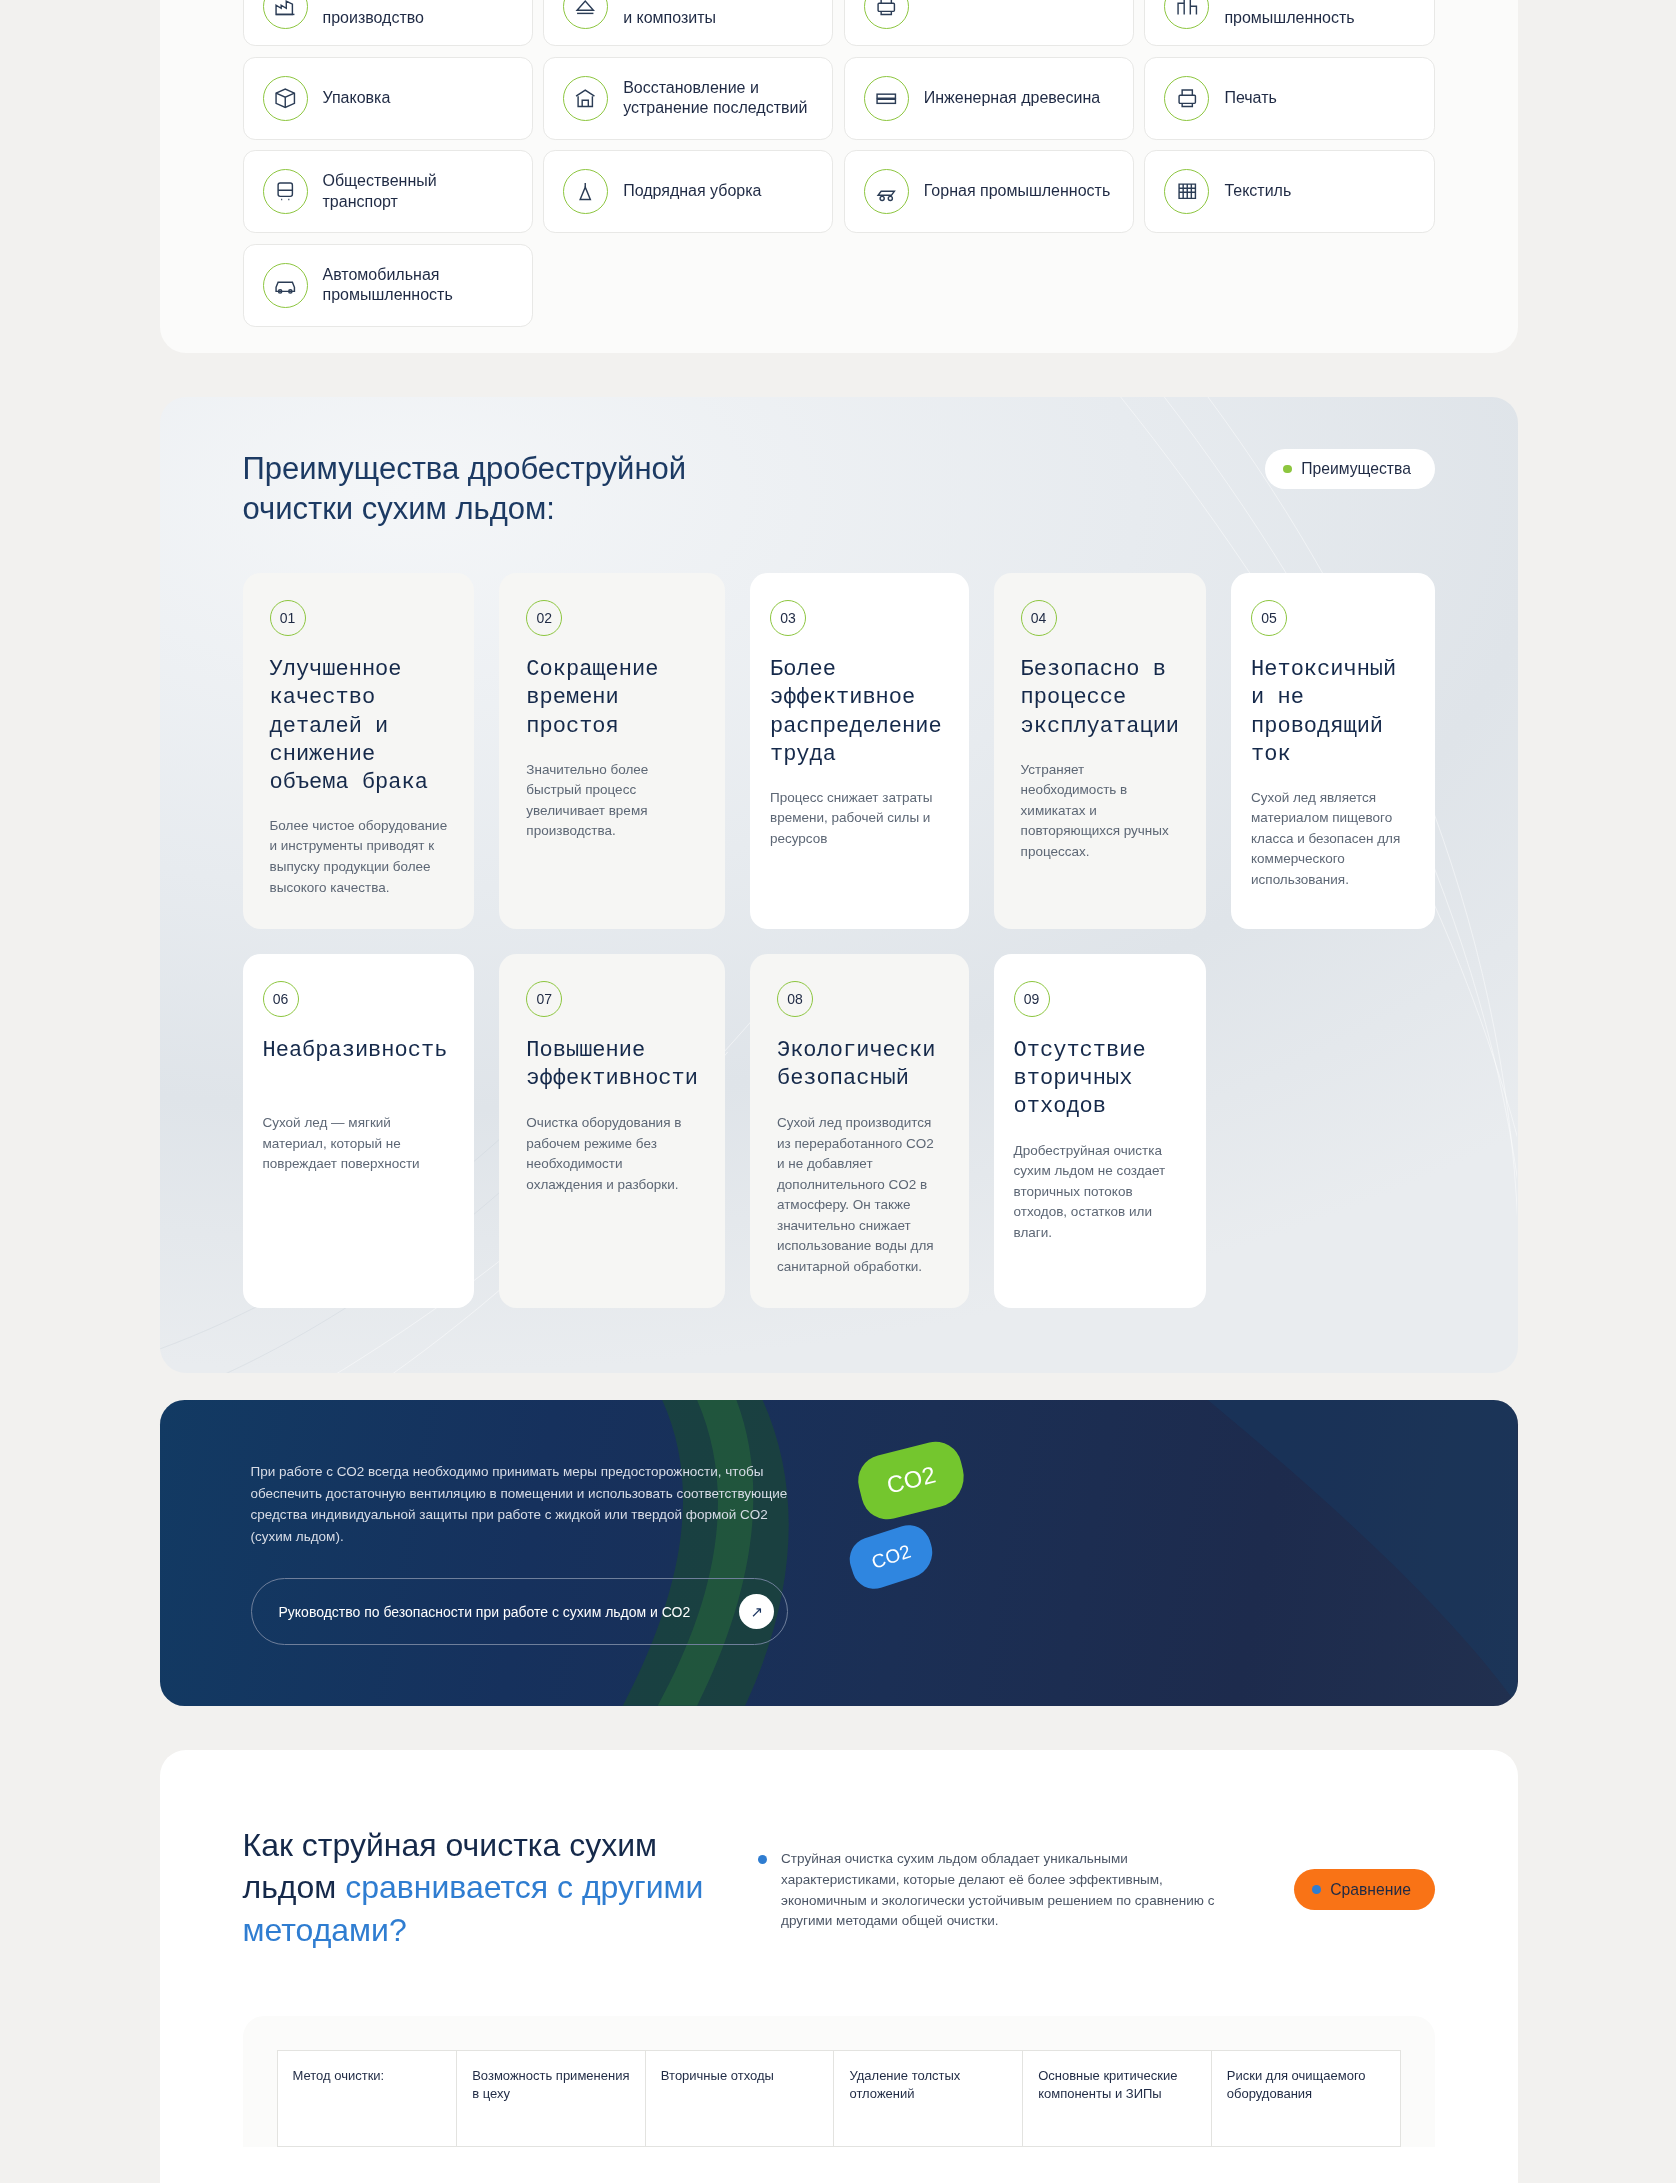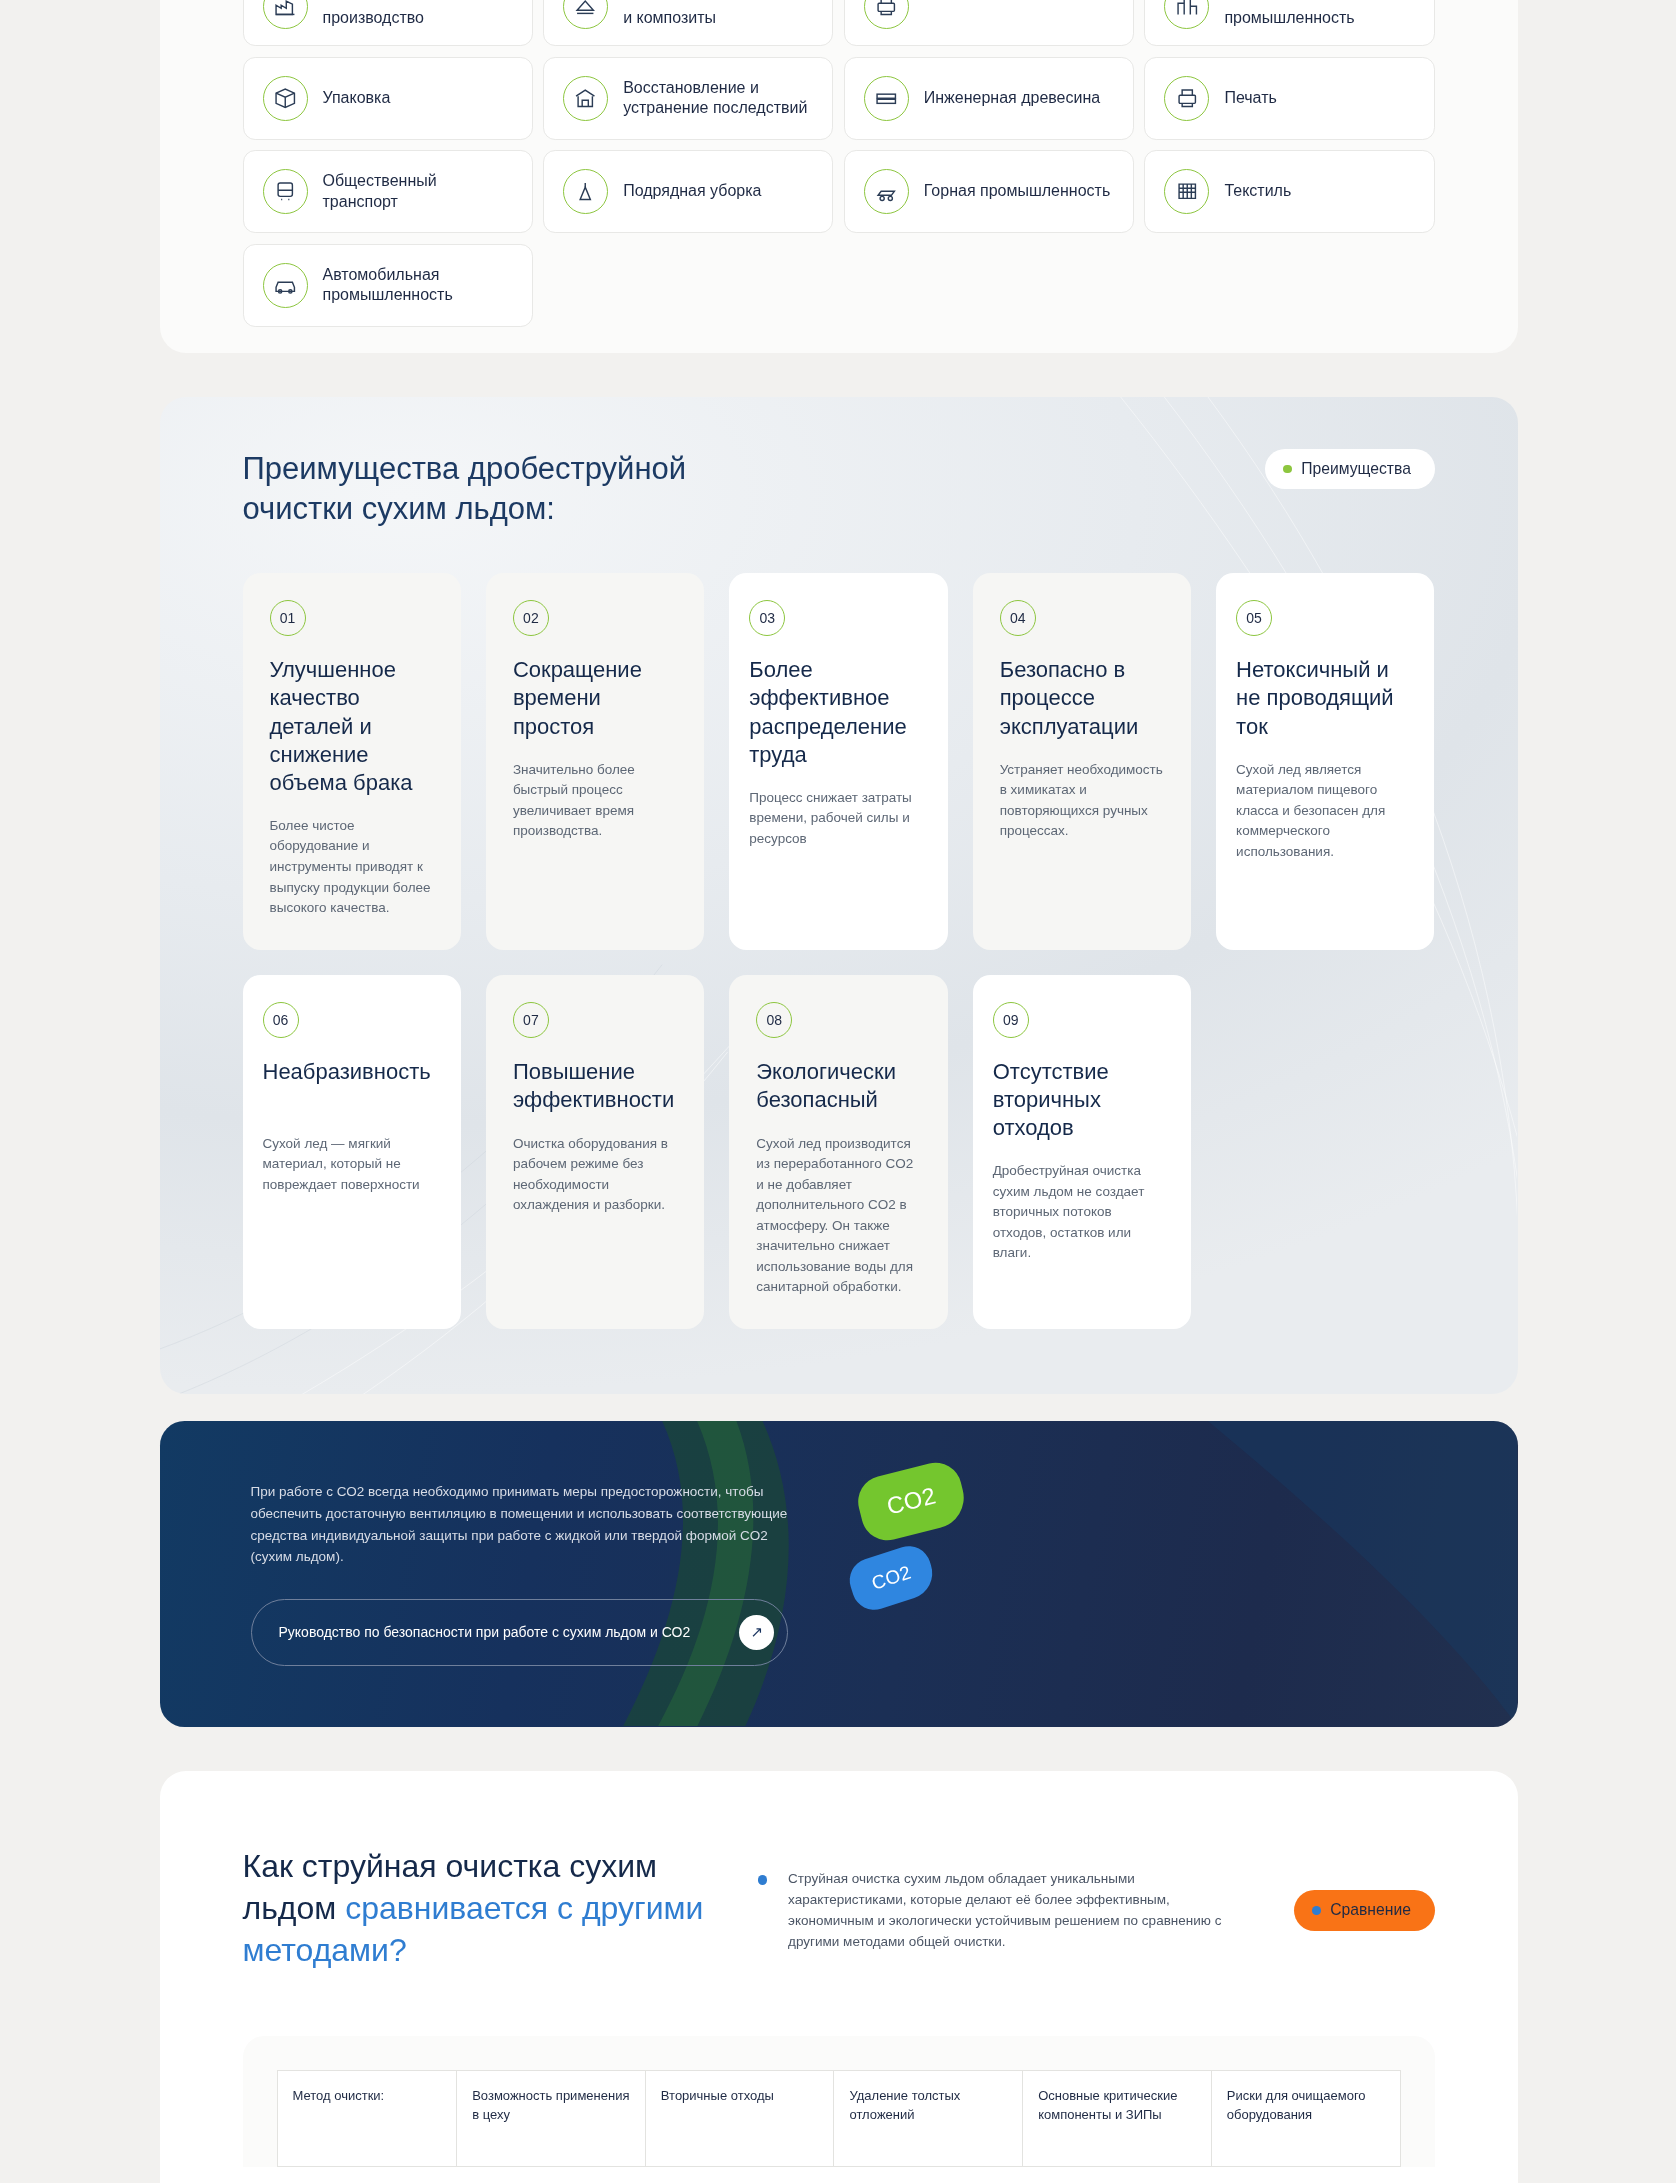--- a/index.html
+++ b/index.html
@@ -125,20 +125,21 @@
     font-size: 14px; color: #1f2a44;
     margin-bottom: 20px;
   }
   .adv-h {
     font-size: 22px;
     line-height: 1.28;
     color: #15294a;
     font-weight: 400;
     margin-bottom: 19px;
     min-height: 57px;
+    font-family: Liberation Mono, monospace;
   }
   .adv-p {
     font-size: 13.5px;
     line-height: 1.52;
     color: #5d6775;
   }
 
   
   #safety {
     margin-top: 27px;
@@ -217,21 +218,21 @@
     padding: 74px 83px 0 83px;
     min-height: 489px;
   }
   .cmp-head { display: flex; align-items: center; gap: 35px; }
   .cmp-title {
     font-size: 32px; line-height: 1.32; color: #15294a; font-weight: 400;
     width: 480px;
   }
   .cmp-title .blue { color: #2f7dd1; }
   .cmp-note {
-    display: flex; gap: 21px; width: 480px; padding-top: 6.1px;
+    display: flex; gap: 14px; width: 480px; padding-top: 6.1px;
   }
   .cmp-note .dot { width: 9.6px; height: 9.6px; border-radius: 50%; background: #2f7dd1; margin-top: 6.1px; flex: 0 0 9.6px; }
   .cmp-note p { margin: 0; font-size: 13.5px; line-height: 1.55; color: #4c5666; }
   .cmp-pillwrap { margin-left: auto; padding-top: 4.4px; }
 
   .tbl-shell {
     margin-top: 65px;
     background: #fbfbfa;
     border-radius: 21px 21px 0 0;
     padding: 34px 34px 0 34px;

